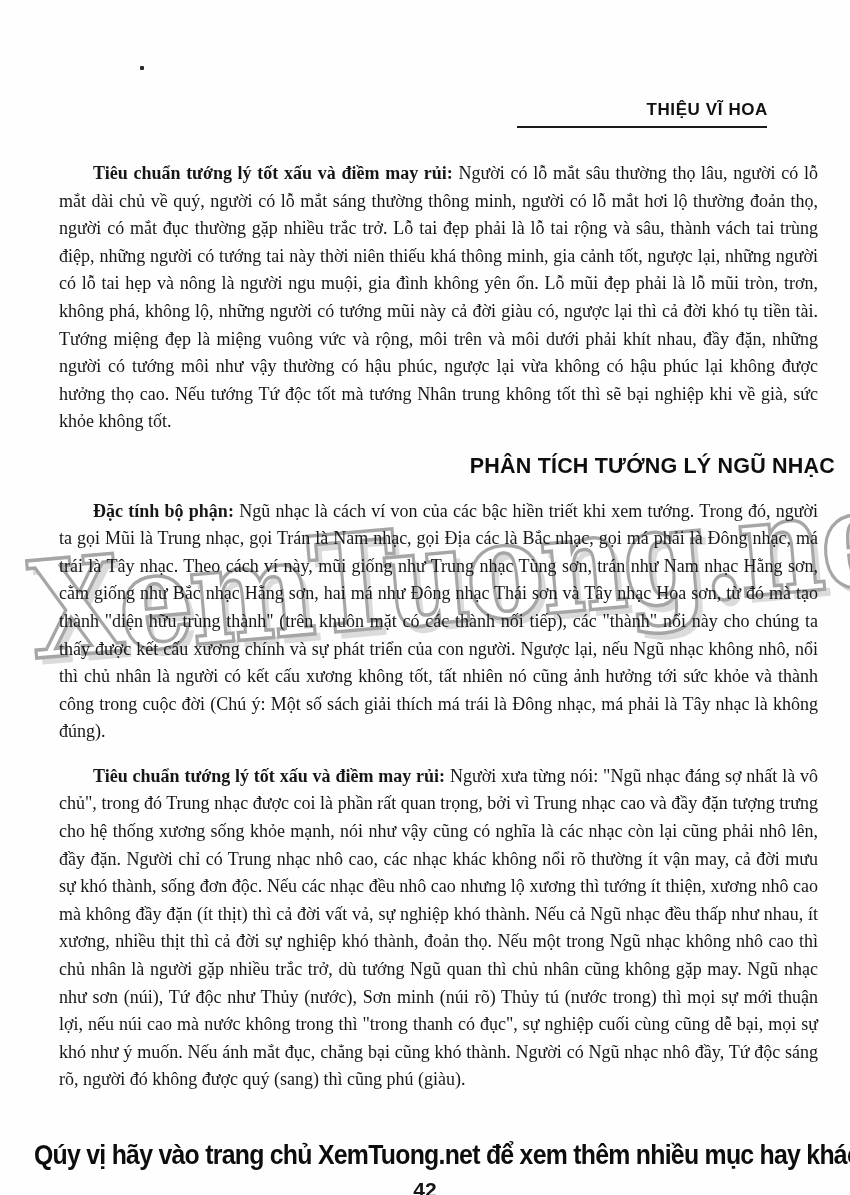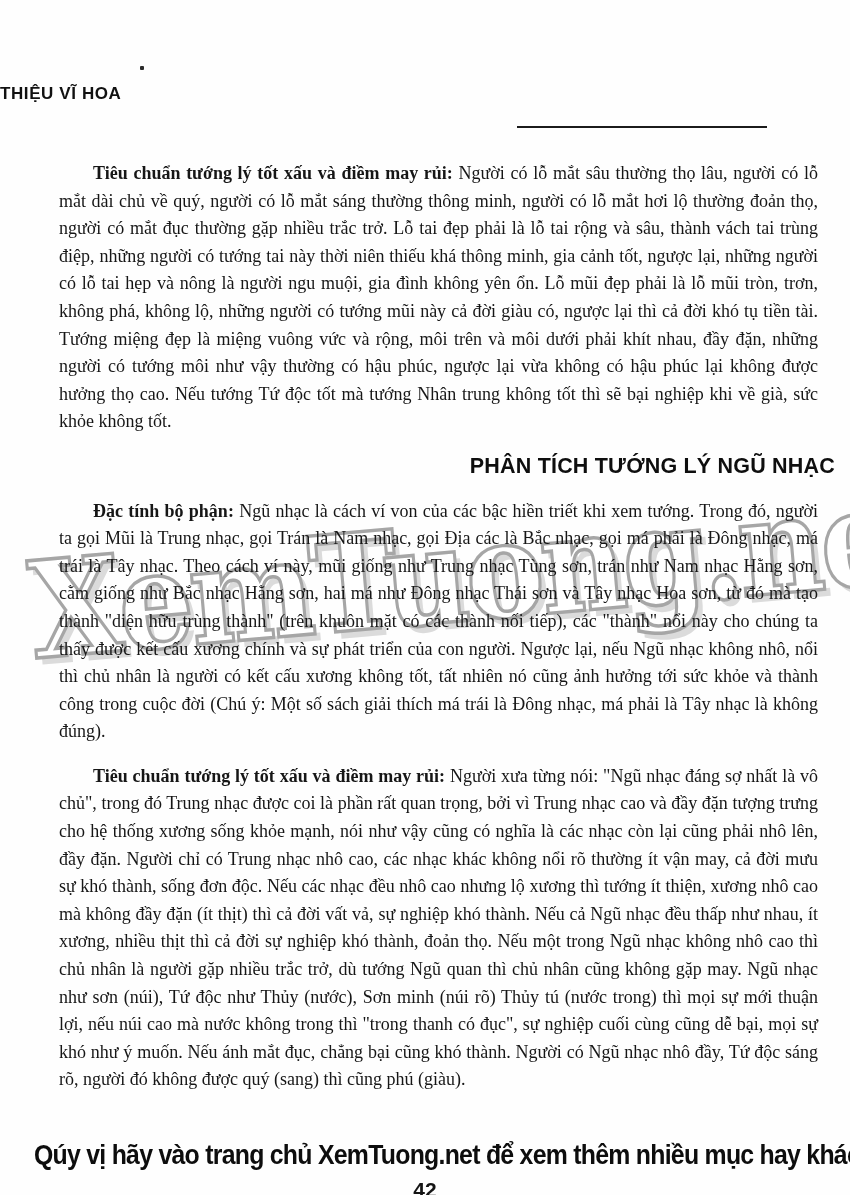--- a/index.html
+++ b/index.html
@@ -28,22 +28,22 @@
     z-index:1;
     white-space:nowrap;
     user-select:none;
   }
   .layer{position:relative;z-index:2;}
   .scan-dot{
     position:absolute;left:140px;top:66px;width:4px;height:4px;
     background:#2b2b2b;border-radius:1px;z-index:3;
   }
   .running-head{
-    position:absolute;top:84px;left:0;width:768px;
-    text-align:left;
+    position:absolute;top:100px;left:0;width:768px;
+    text-align:right;
     font-family:"Liberation Sans", sans-serif;
     font-weight:700;font-size:17px;letter-spacing:0.6px;color:#111;
   }
   .head-rule{
     position:absolute;top:126px;left:517px;width:250px;height:2px;
     background:#1b1b1b;
   }
   .body-col{
     position:absolute;left:42px;top:143px;width:793px;
     font-size:18px;line-height:27.6px;

